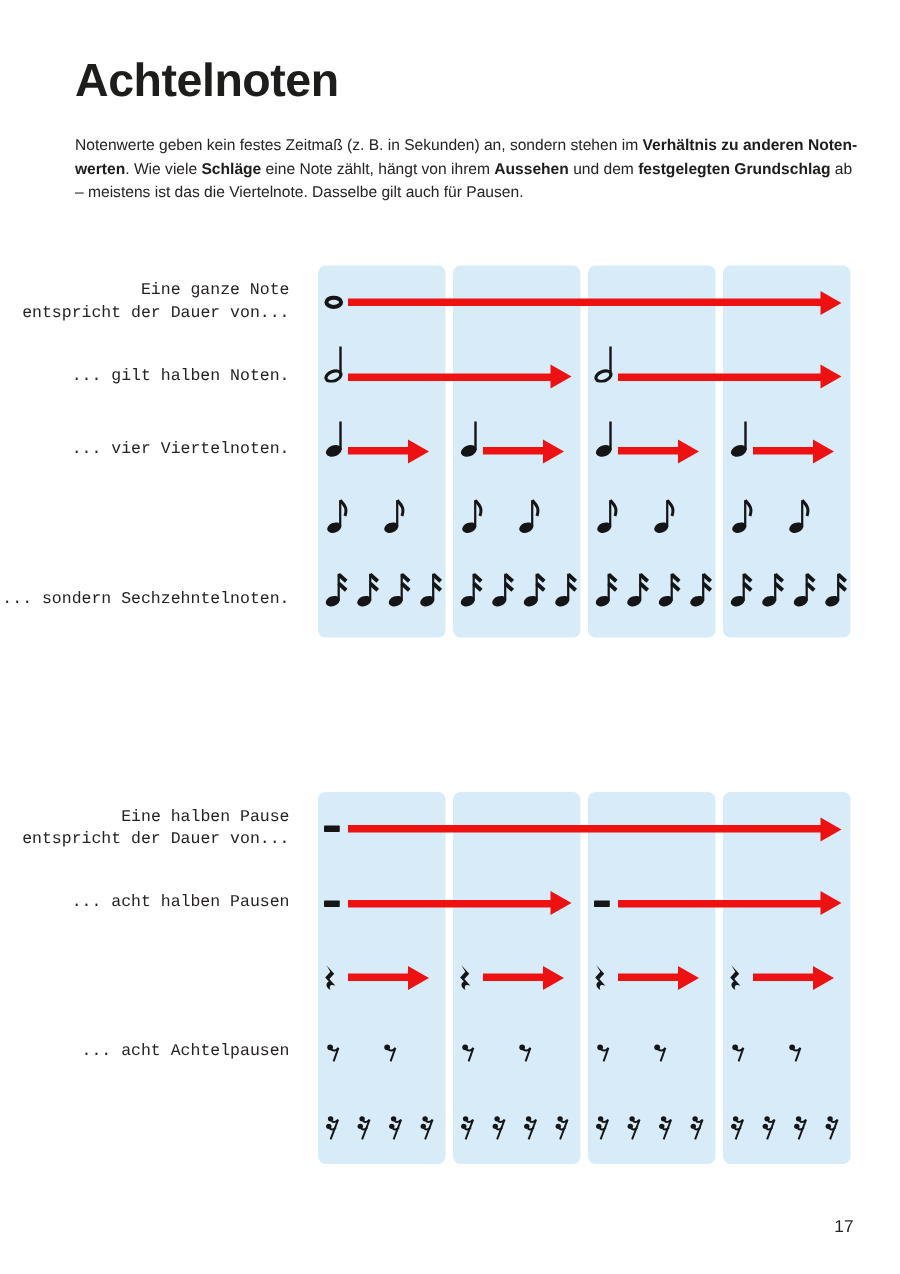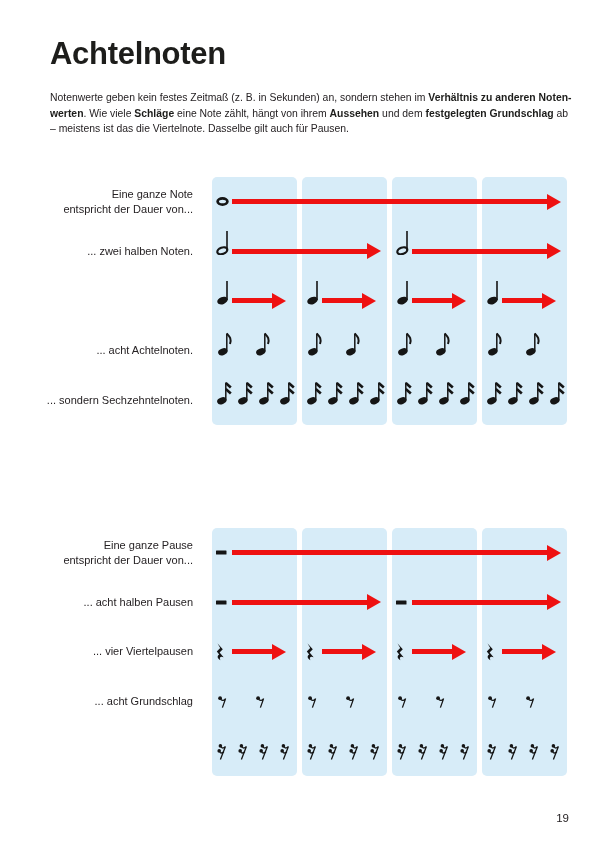--- a/index.html
+++ b/index.html
@@ -13,21 +13,21 @@
   }
   .intro{
     position:absolute;left:50px;top:90px;width:524px;margin:0;
     font-size:10.4px;line-height:15.5px;white-space:nowrap;color:#262224;
   }
   .intro b{font-weight:700;color:#1d1d1b;}
   .block{position:absolute;left:50px;width:517px;height:248px;}
   #block-notes{top:177px;}
   #block-rests{top:528px;}
   .strip{position:absolute;top:0;bottom:0;width:85px;border-radius:5px;}
-  .drow{position:absolute;left:0;width:100%;height:49.6px;}
+  .drow{position:absolute;left:0;width:100%;height:49.6px;font-family:Liberation Mono, monospace;}
   .rowlabel{
     position:absolute;left:0;top:0;bottom:0;width:143px;
     display:flex;flex-direction:column;justify-content:center;align-items:flex-end;
     font-size:11px;line-height:15px;color:#262224;
   }
   .rowlabel div{white-space:nowrap;text-align:right;}
   .cells{position:absolute;left:162px;top:0;bottom:0;width:355px;}
   .sym{position:absolute;display:block;line-height:0;}
   .arrow{position:absolute;height:16px;}
   .arrow .shaft{position:absolute;left:0;right:13px;top:5.5px;height:5px;}
@@ -60,21 +60,21 @@
             <ellipse cx="6.5" cy="4.5" rx="4.9" ry="3.1" fill="none" stroke="#151515" stroke-width="2.7"></ellipse>
           </svg></span>
         <div class="arrow" style="left: 20px; width: 329px; top: 16.8px;">
           <div class="shaft" style="background: rgb(238, 17, 17);"></div>
           <div class="head" style="border-left-color: rgb(238, 17, 17);"></div>
         </div>
       </div>
     </div>
     <div class="drow" style="top: 49.6px;">
       <div class="rowlabel">
-        <div>... zwei halben Noten.</div>
+        <div>... gilt halben Noten.</div>
       </div>
       <div class="cells">
         <span class="sym" style="left: 4px; top: 3.8px;"><svg width="14" height="25" viewBox="0 0 14 25">
             <line x1="11" y1="1" x2="11" y2="20.5" stroke="#151515" stroke-width="1.6"></line>
             <ellipse cx="6.3" cy="20.8" rx="5.2" ry="3.2" fill="none" stroke="#151515" stroke-width="2.1" transform="rotate(-21 6.3 20.8)"></ellipse>
           </svg></span>
         <div class="arrow" style="left: 20px; width: 149px; top: 16.8px;">
           <div class="shaft" style="background: rgb(238, 17, 17);"></div>
           <div class="head" style="border-left-color: rgb(238, 17, 17);"></div>
         </div>
@@ -82,20 +82,23 @@
             <line x1="11" y1="1" x2="11" y2="20.5" stroke="#151515" stroke-width="1.6"></line>
             <ellipse cx="6.3" cy="20.8" rx="5.2" ry="3.2" fill="none" stroke="#151515" stroke-width="2.1" transform="rotate(-21 6.3 20.8)"></ellipse>
           </svg></span>
         <div class="arrow" style="left: 200px; width: 149px; top: 16.8px;">
           <div class="shaft" style="background: rgb(238, 17, 17);"></div>
           <div class="head" style="border-left-color: rgb(238, 17, 17);"></div>
         </div>
       </div>
     </div>
     <div class="drow" style="top: 99.2px;">
+      <div class="rowlabel">
+        <div>... vier Viertelnoten.</div>
+      </div>
       <div class="cells">
         <span class="sym" style="left: 4px; top: 3.8px;"><svg width="14" height="25" viewBox="0 0 14 25">
             <line x1="11" y1="1" x2="11" y2="20" stroke="#151515" stroke-width="1.6"></line>
             <ellipse cx="6.5" cy="20.6" rx="5.4" ry="3.6" fill="#151515" transform="rotate(-21 6.5 20.6)"></ellipse>
           </svg></span>
         <div class="arrow" style="left: 20px; width: 54px; top: 16.8px;">
           <div class="shaft" style="background: rgb(238, 17, 17);"></div>
           <div class="head" style="border-left-color: rgb(238, 17, 17);"></div>
         </div>
         <span class="sym" style="left: 94px; top: 3.8px;"><svg width="14" height="25" viewBox="0 0 14 25">
@@ -118,23 +121,20 @@
             <line x1="11" y1="1" x2="11" y2="20" stroke="#151515" stroke-width="1.6"></line>
             <ellipse cx="6.5" cy="20.6" rx="5.4" ry="3.6" fill="#151515" transform="rotate(-21 6.5 20.6)"></ellipse>
           </svg></span>
         <div class="arrow" style="left: 290px; width: 54px; top: 16.8px;">
           <div class="shaft" style="background: rgb(238, 17, 17);"></div>
           <div class="head" style="border-left-color: rgb(238, 17, 17);"></div>
         </div>
       </div>
     </div>
     <div class="drow" style="top: 148.8px;">
-      <div class="rowlabel">
-        <div>... acht Achtelnoten.</div>
-      </div>
       <div class="cells">
         <span class="sym" style="left: 6px; top: 5.8px;"><svg width="16" height="24" viewBox="0 0 16 24">
             <line x1="8.8" y1="1.5" x2="8.8" y2="19.5" stroke="#151515" stroke-width="1.5"></line>
             <path d="M8.8,1.5 C11.5,4.5 13.8,6.5 12,12" fill="none" stroke="#151515" stroke-width="2"></path>
             <ellipse cx="4.8" cy="19.8" rx="4.8" ry="3.3" fill="#151515" transform="rotate(-21 4.8 19.8)"></ellipse>
           </svg></span>
         <span class="sym" style="left: 44px; top: 5.8px;"><svg width="16" height="24" viewBox="0 0 16 24">
             <line x1="8.8" y1="1.5" x2="8.8" y2="19.5" stroke="#151515" stroke-width="1.5"></line>
             <path d="M8.8,1.5 C11.5,4.5 13.8,6.5 12,12" fill="none" stroke="#151515" stroke-width="2"></path>
             <ellipse cx="4.8" cy="19.8" rx="4.8" ry="3.3" fill="#151515" transform="rotate(-21 4.8 19.8)"></ellipse>
@@ -275,21 +275,21 @@
       </div>
     </div>
   </section>
 <section class="block" id="block-rests">
     <div class="strip" style="left: 162px; background: rgb(215, 236, 248);"></div>
     <div class="strip" style="left: 252px; background: rgb(215, 236, 248);"></div>
     <div class="strip" style="left: 342px; background: rgb(215, 236, 248);"></div>
     <div class="strip" style="left: 432px; background: rgb(215, 236, 248);"></div>
     <div class="drow" style="top: 0px;">
       <div class="rowlabel">
-        <div>Eine ganze Pause</div>
+        <div>Eine halben Pause</div>
         <div>entspricht der Dauer von...</div>
       </div>
       <div class="cells">
         <span class="sym" style="left: 4px; top: 22.3px;"><svg width="11" height="5" viewBox="0 0 11 5">
             <rect x="0" y="0.4" width="10.5" height="4.2" rx="0.5" fill="#151515"></rect>
           </svg></span>
         <div class="arrow" style="left: 20px; width: 329px; top: 16.8px;">
           <div class="shaft" style="background: rgb(238, 17, 17);"></div>
           <div class="head" style="border-left-color: rgb(238, 17, 17);"></div>
         </div>
@@ -310,23 +310,20 @@
         <span class="sym" style="left: 184px; top: 22.3px;"><svg width="11" height="5" viewBox="0 0 11 5">
             <rect x="0" y="0.4" width="10.5" height="4.2" rx="0.5" fill="#151515"></rect>
           </svg></span>
         <div class="arrow" style="left: 200px; width: 149px; top: 16.8px;">
           <div class="shaft" style="background: rgb(238, 17, 17);"></div>
           <div class="head" style="border-left-color: rgb(238, 17, 17);"></div>
         </div>
       </div>
     </div>
     <div class="drow" style="top: 99.2px;">
-      <div class="rowlabel">
-        <div>... vier Viertelpausen</div>
-      </div>
       <div class="cells">
         <span class="sym" style="left: 4px; top: 15.8px;"><svg width="9" height="18" viewBox="0 0 9 18">
             <path d="M1.6,0.5 L6.8,6.2 L3.6,9.6 L7.6,14.2 C4.6,12.8 3,14.2 4.4,17.2 C1.2,15.4 0.8,12.6 3.2,11.4 L0.8,8.6 L4.2,4.9 Z" fill="#151515"></path>
           </svg></span>
         <div class="arrow" style="left: 20px; width: 54px; top: 16.8px;">
           <div class="shaft" style="background: rgb(238, 17, 17);"></div>
           <div class="head" style="border-left-color: rgb(238, 17, 17);"></div>
         </div>
         <span class="sym" style="left: 94px; top: 15.8px;"><svg width="9" height="18" viewBox="0 0 9 18">
             <path d="M1.6,0.5 L6.8,6.2 L3.6,9.6 L7.6,14.2 C4.6,12.8 3,14.2 4.4,17.2 C1.2,15.4 0.8,12.6 3.2,11.4 L0.8,8.6 L4.2,4.9 Z" fill="#151515"></path>
@@ -346,21 +343,21 @@
             <path d="M1.6,0.5 L6.8,6.2 L3.6,9.6 L7.6,14.2 C4.6,12.8 3,14.2 4.4,17.2 C1.2,15.4 0.8,12.6 3.2,11.4 L0.8,8.6 L4.2,4.9 Z" fill="#151515"></path>
           </svg></span>
         <div class="arrow" style="left: 290px; width: 54px; top: 16.8px;">
           <div class="shaft" style="background: rgb(238, 17, 17);"></div>
           <div class="head" style="border-left-color: rgb(238, 17, 17);"></div>
         </div>
       </div>
     </div>
     <div class="drow" style="top: 148.8px;">
       <div class="rowlabel">
-        <div>... acht Grundschlag</div>
+        <div>... acht Achtelpausen</div>
       </div>
       <div class="cells">
         <span class="sym" style="left: 6px; top: 18.3px;"><svg width="9" height="13" viewBox="0 0 9 13">
             <circle cx="2.1" cy="3.2" r="1.9" fill="#151515"></circle>
             <path d="M2.8,4.6 C4.4,5.8 6.2,5.6 7.6,3.6 L4.4,12.6" fill="none" stroke="#151515" stroke-width="1.3"></path>
           </svg></span>
         <span class="sym" style="left: 44px; top: 18.3px;"><svg width="9" height="13" viewBox="0 0 9 13">
             <circle cx="2.1" cy="3.2" r="1.9" fill="#151515"></circle>
             <path d="M2.8,4.6 C4.4,5.8 6.2,5.6 7.6,3.6 L4.4,12.6" fill="none" stroke="#151515" stroke-width="1.3"></path>
           </svg></span>
@@ -485,13 +482,13 @@
         <span class="sym" style="left: 338px; top: 16.3px;"><svg width="10" height="17" viewBox="0 0 10 17">
             <circle cx="3.4" cy="2.9" r="1.8" fill="#151515"></circle>
             <circle cx="2.2" cy="7.9" r="1.8" fill="#151515"></circle>
             <path d="M4,4.3 C5.4,5.4 7,5.2 8.4,3.4 L3.4,16.6" fill="none" stroke="#151515" stroke-width="1.3"></path>
             <path d="M2.8,9.3 C4.2,10.4 5.6,10.2 6.9,8.6" fill="none" stroke="#151515" stroke-width="1.3"></path>
           </svg></span>
       </div>
     </div>
   </section>
 
-<div class="pagenum">19</div>
+<div class="pagenum">17</div>
 
 </body></html>

